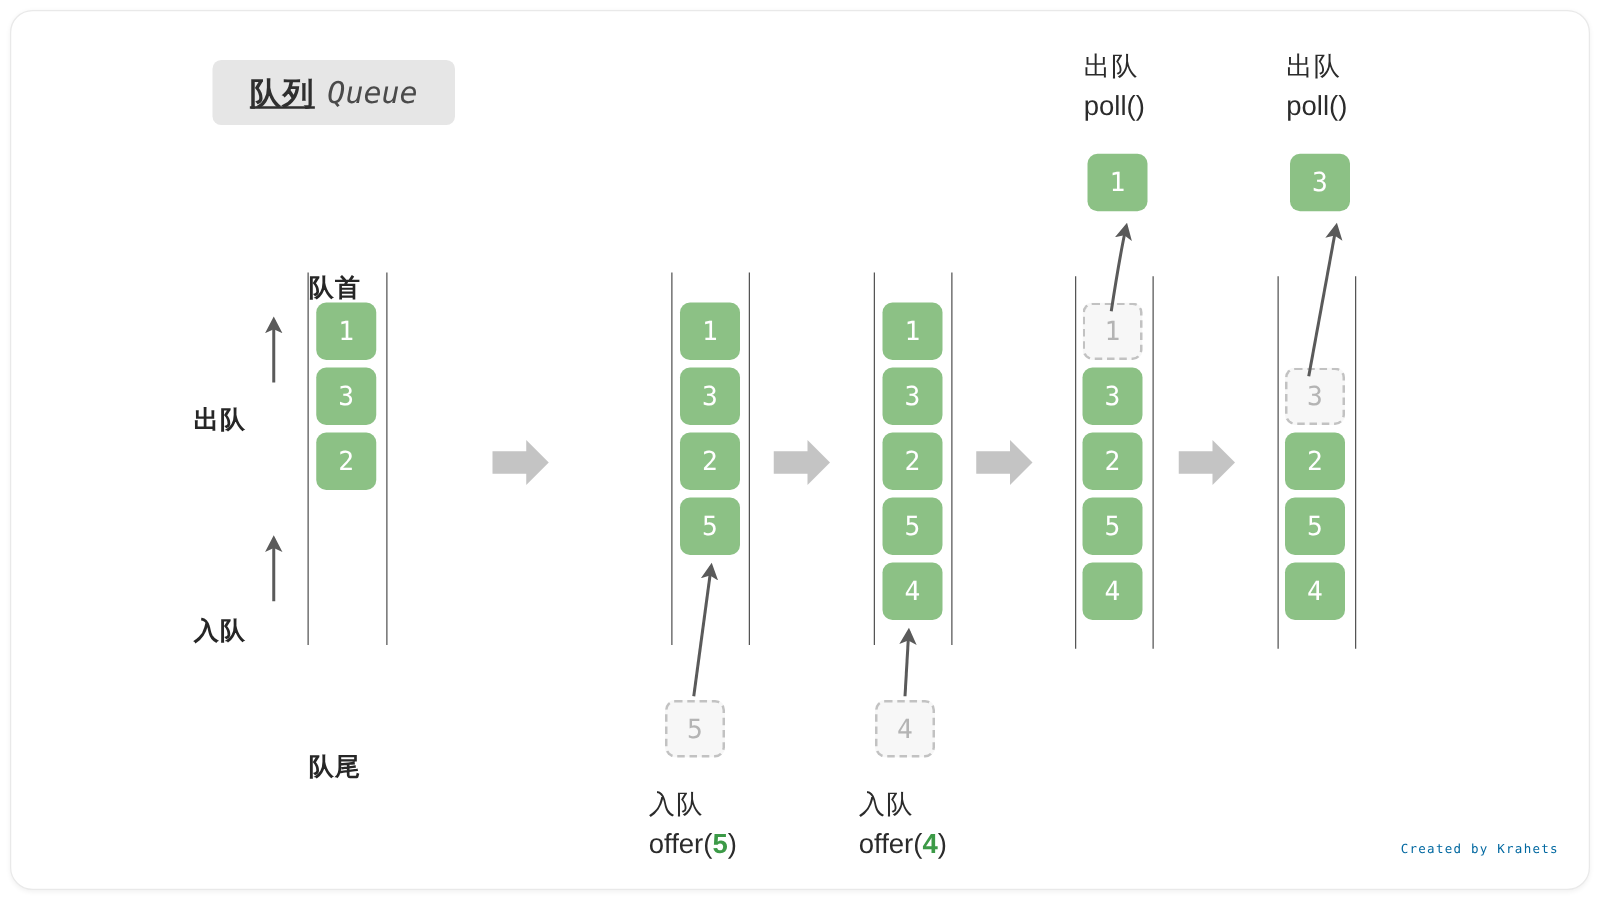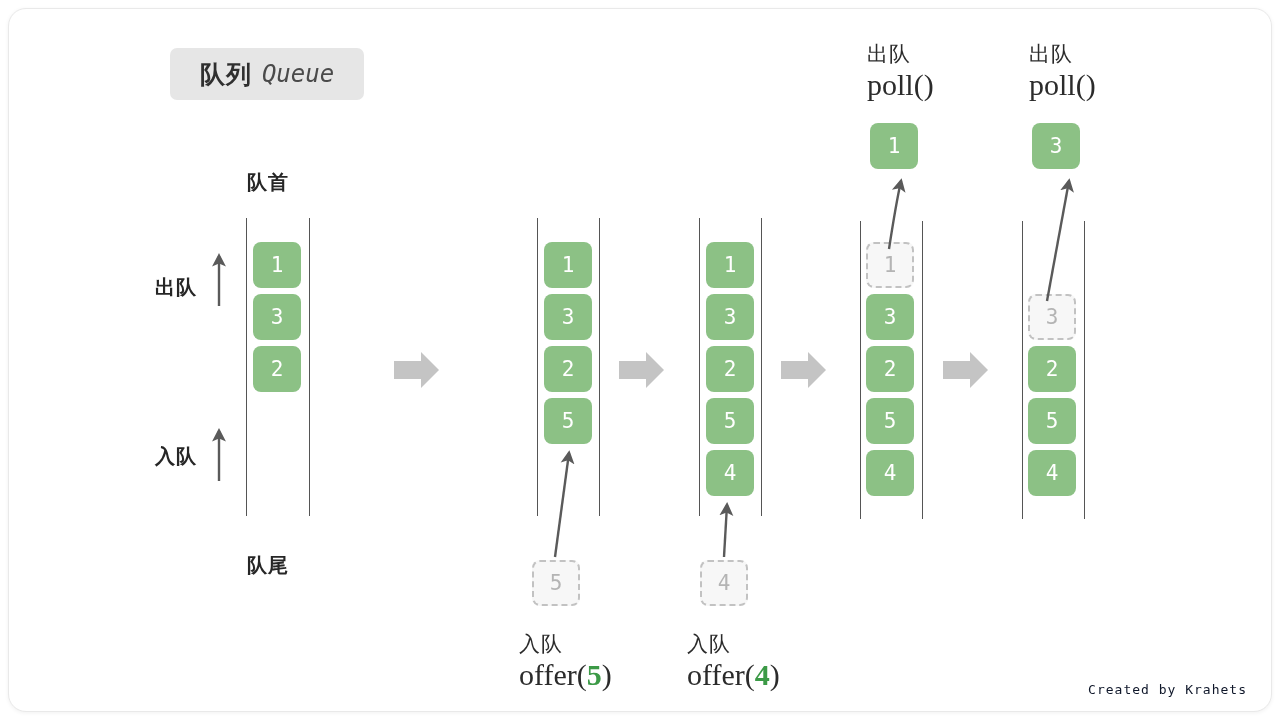--- a/index.html
+++ b/index.html
@@ -44,52 +44,54 @@
     display: flex;
     align-items: center;
     justify-content: center;
     gap: 10px;
   }
   #title-chip .cn {
     font-size: 25px;
     font-weight: bold;
     color: #2f2f2f;
     letter-spacing: 1px;
+    text-decoration: underline;
   }
   #title-chip .en {
     font-family: "DejaVu Sans Mono", "Liberation Mono", monospace;
     font-size: 24px;
     color: #4a4a4a;
     font-style: italic;
   }
   
   .cn-bold {
     position: absolute;
     font-size: 20px;
     font-weight: bold;
     color: #262626;
     white-space: nowrap;
     letter-spacing: 1px;
+    margin-top: 48px;
   }
   .op-label {
     position: absolute;
     white-space: nowrap;
     text-align: left;
   }
   .op-label .cn {
     display: block;
     font-size: 21px;
     color: #2b2b2b;
     letter-spacing: 1px;
     line-height: 30px;
   }
   .op-label .code {
     display: block;
-    font-family: Liberation Serif, serif;
-    font-size: 30px;
+    font-family: Liberation Sans, sans-serif;
+    font-size: 22px;
     color: #2b2b2b;
     line-height: 32px;
   }
   .op-label .code .hl { color: #3c9a47; font-weight: bold; }
   
   .rail {
     position: absolute;
     width: 1px;
     background: #555555;
   }
@@ -118,24 +120,24 @@
     position: absolute;
     left: 0; top: 0;
     width: 1264px;
     height: 704px;
     pointer-events: none;
   }
   
   #watermark {
     position: absolute;
     right: 26px;
-    bottom: 16px;
+    bottom: 28px;
     font-family: "DejaVu Sans Mono", "Liberation Mono", monospace;
-    font-size: 13px;
-    color: #0f172a;
+    font-size: 10px;
+    color: #0369a1;
     letter-spacing: 1px;
     white-space: nowrap;
   }
 </style>
 </head>
 <body>
 
 <div id="card">
   <div id="stage">
 

